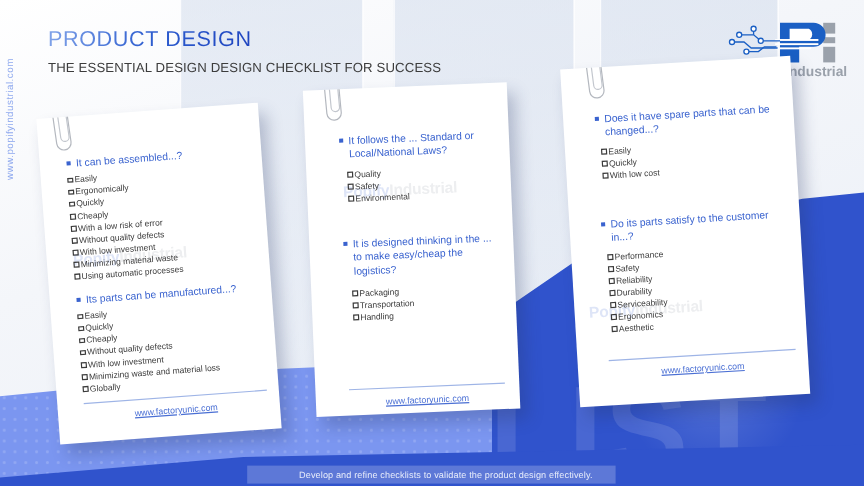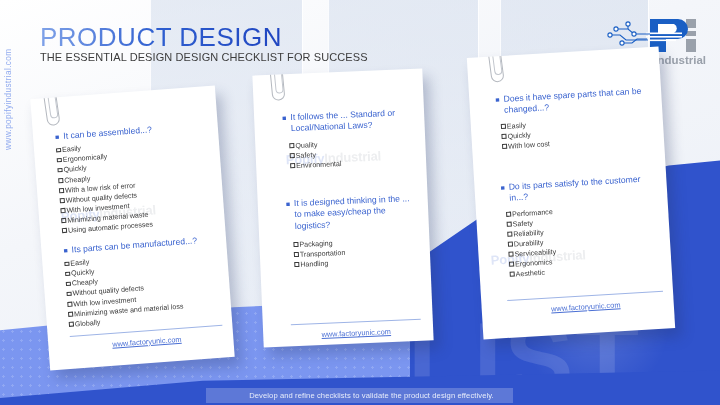--- a/index.html
+++ b/index.html
@@ -59,21 +59,21 @@
     position:absolute; left:28px; top:300px;
     font-size:104px; font-weight:bold; letter-spacing:2px;
     color:rgba(255,255,255,.12);
     white-space:nowrap;
     font-family:"Liberation Sans", sans-serif;
   }
 
   
   .title {
     position:absolute; left:40px; top:22px;
-    font-size:26px; letter-spacing:.5px;
+    font-size:18px; letter-spacing:.5px;
     background:linear-gradient(90deg,#7fa2e8 0%,#2f5fd0 48%,#1f45c0 100%);
     -webkit-background-clip:text; background-clip:text;
     color:transparent; -webkit-text-fill-color:transparent;
     white-space:nowrap;
   }
   .subtitle {
     position:absolute; left:40px; top:51px;
     font-size:11px; color:#3c3c3c; letter-spacing:.1px; white-space:nowrap;
   }
 

